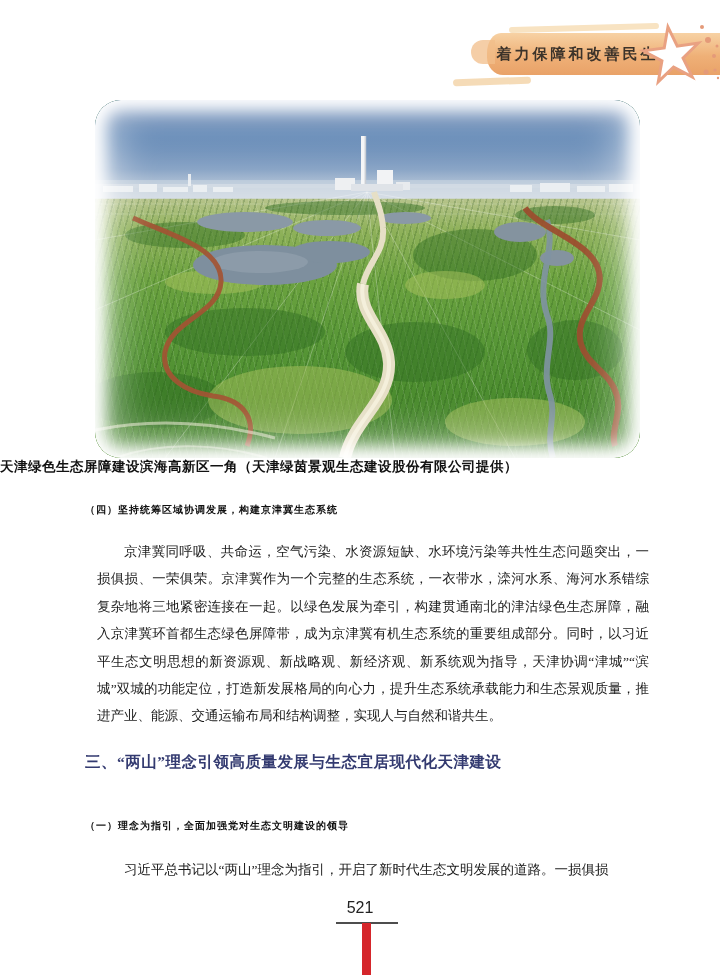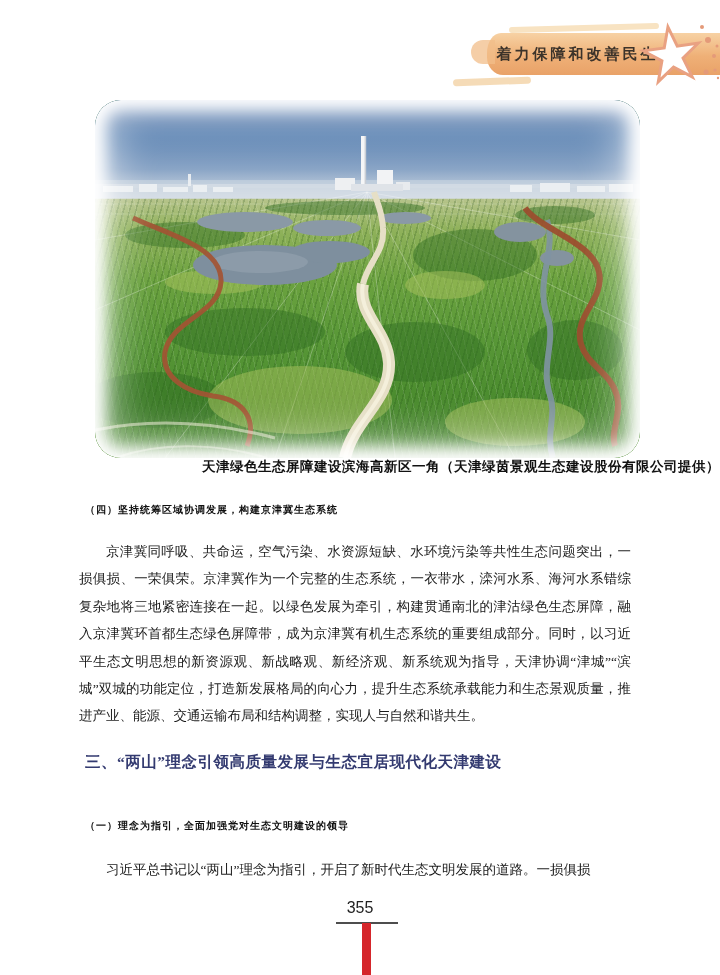--- a/index.html
+++ b/index.html
@@ -45,31 +45,31 @@
     content:'';position:absolute;inset:0;
     background:repeating-linear-gradient(78deg,rgba(255,255,255,.10) 0 1px,transparent 1px 7px);
   }
   .photo svg.land{position:absolute;left:0;top:0;width:100%;height:100%;}
   .feather{
     position:absolute;inset:0;border-radius:26px;pointer-events:none;
     box-shadow:inset 0 0 16px 10px #ffffff, inset 0 0 40px 20px rgba(255,255,255,.55);
   }
   
   .caption{
-    position:absolute;left:0;top:458px;width:720px;text-align:right;
+    position:absolute;left:0;top:458px;width:720px;text-align:left;
     font-size:13.5px;font-weight:bold;color:#111;letter-spacing:.5px;
   }
   .subheading{
     position:absolute;left:85px;width:552px;
     font-size:10px;font-weight:bold;color:#101010;letter-spacing:1px;
   }
   .sub1{top:503px;}
   .sub2{top:819px;}
   .para{
-    position:absolute;left:79px;width:552px;
+    position:absolute;left:97px;width:552px;
     font-size:13.5px;line-height:27.4px;text-align:justify;text-indent:2em;
     color:#1a1a1a;
   }
   .para1{top:538px;}
   .para2{top:856px;}
   .heading-blue{
     position:absolute;left:85px;top:752px;width:560px;
     font-family:Liberation Serif, serif;
     font-size:15.5px;font-weight:bold;color:#333a70;letter-spacing:.5px;
   }
@@ -198,15 +198,15 @@
 </div>
 
 <div class="caption">天津绿色生态屏障建设滨海高新区一角（天津绿茵景观生态建设股份有限公司提供）</div>
 
 <div class="subheading sub1">（四）坚持统筹区域协调发展，构建京津冀生态系统</div>
 <div class="para para1">京津冀同呼吸、共命运，空气污染、水资源短缺、水环境污染等共性生态问题突出，一损俱损、一荣俱荣。京津冀作为一个完整的生态系统，一衣带水，滦河水系、海河水系错综复杂地将三地紧密连接在一起。以绿色发展为牵引，构建贯通南北的津沽绿色生态屏障，融入京津冀环首都生态绿色屏障带，成为京津冀有机生态系统的重要组成部分。同时，以习近平生态文明思想的新资源观、新战略观、新经济观、新系统观为指导，天津协调“津城”“滨城”双城的功能定位，打造新发展格局的向心力，提升生态系统承载能力和生态景观质量，推进产业、能源、交通运输布局和结构调整，实现人与自然和谐共生。</div>
 <div class="heading-blue">三、“两山”理念引领高质量发展与生态宜居现代化天津建设</div>
 <div class="subheading sub2">（一）理念为指引，全面加强党对生态文明建设的领导</div>
 <div class="para para2">习近平总书记以“两山”理念为指引，开启了新时代生态文明发展的道路。一损俱损</div>
 
-<div class="page-num">355</div>
+<div class="page-num">521</div>
 <div class="page-rule"></div>
 <div class="page-bar"></div>
 
 </body></html>

